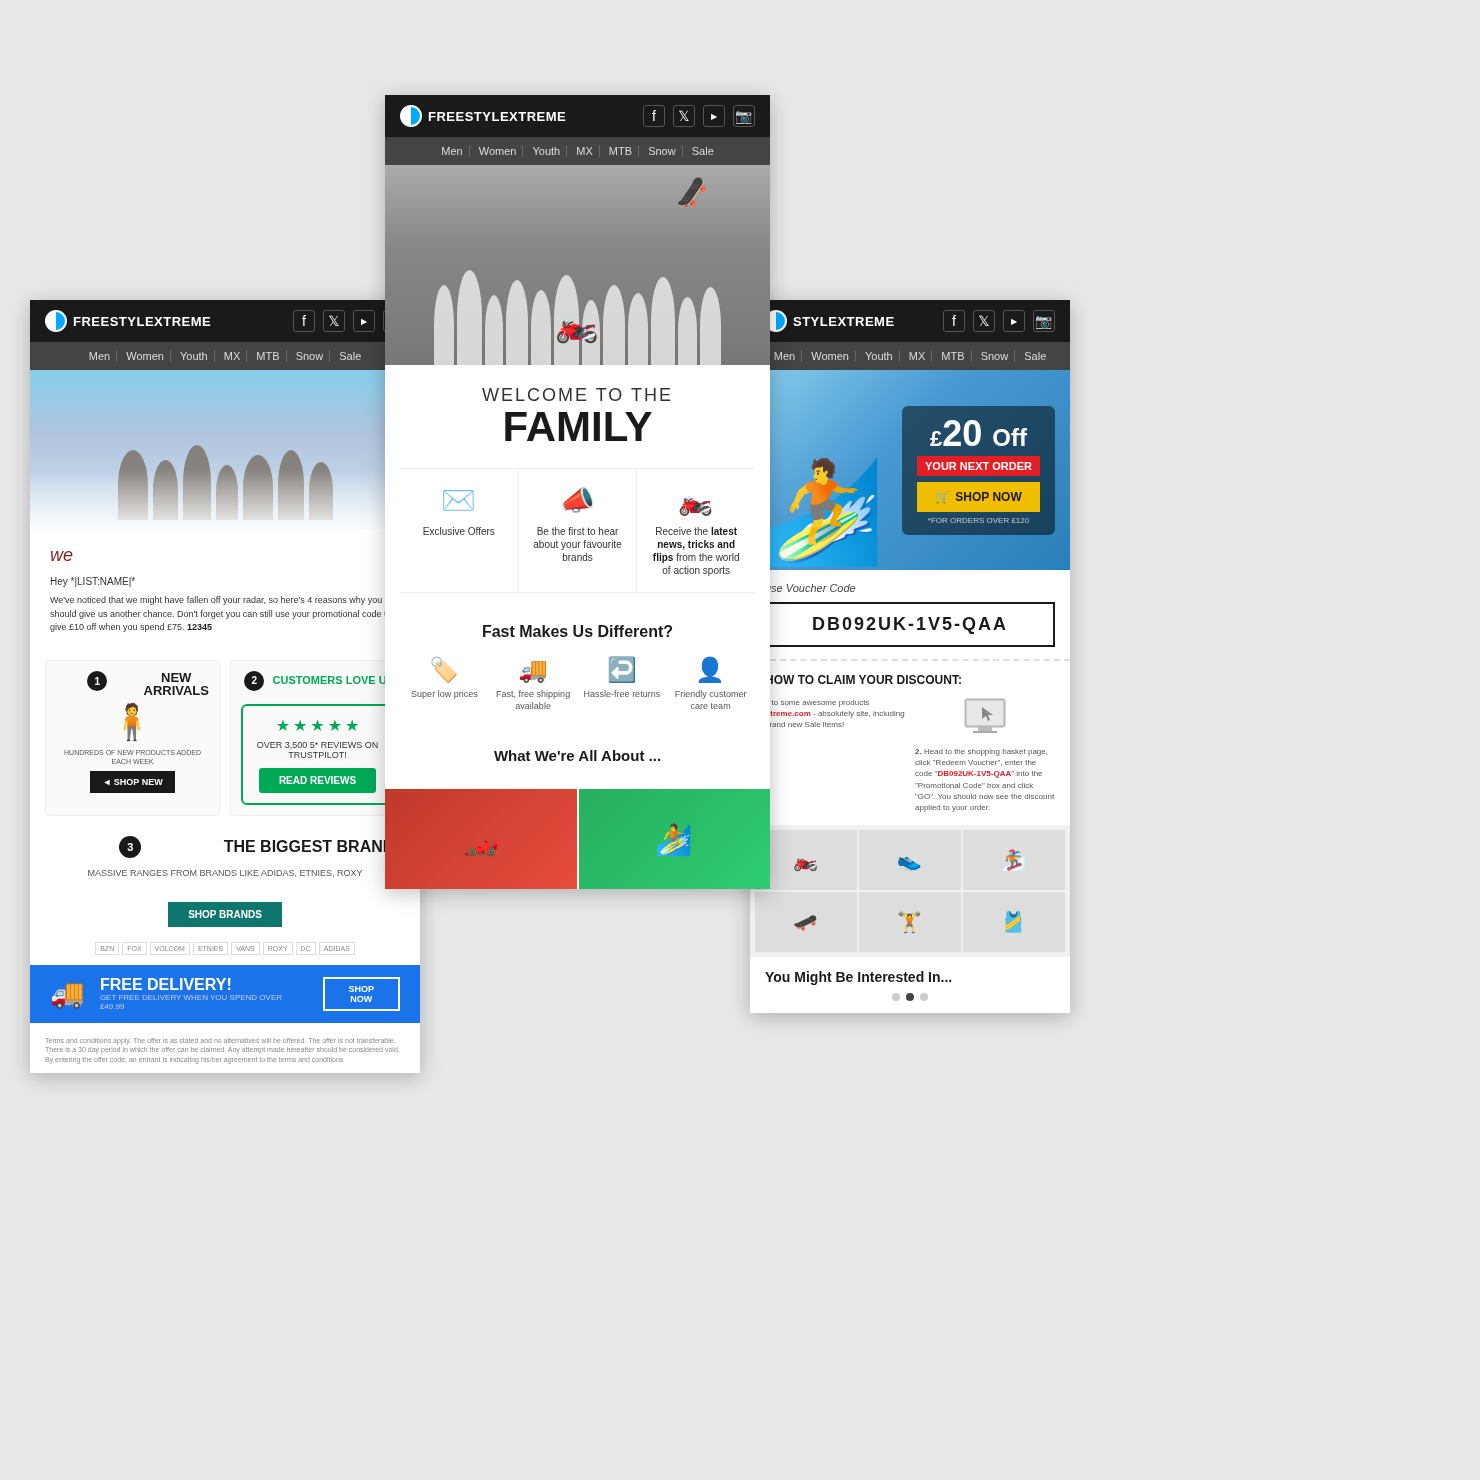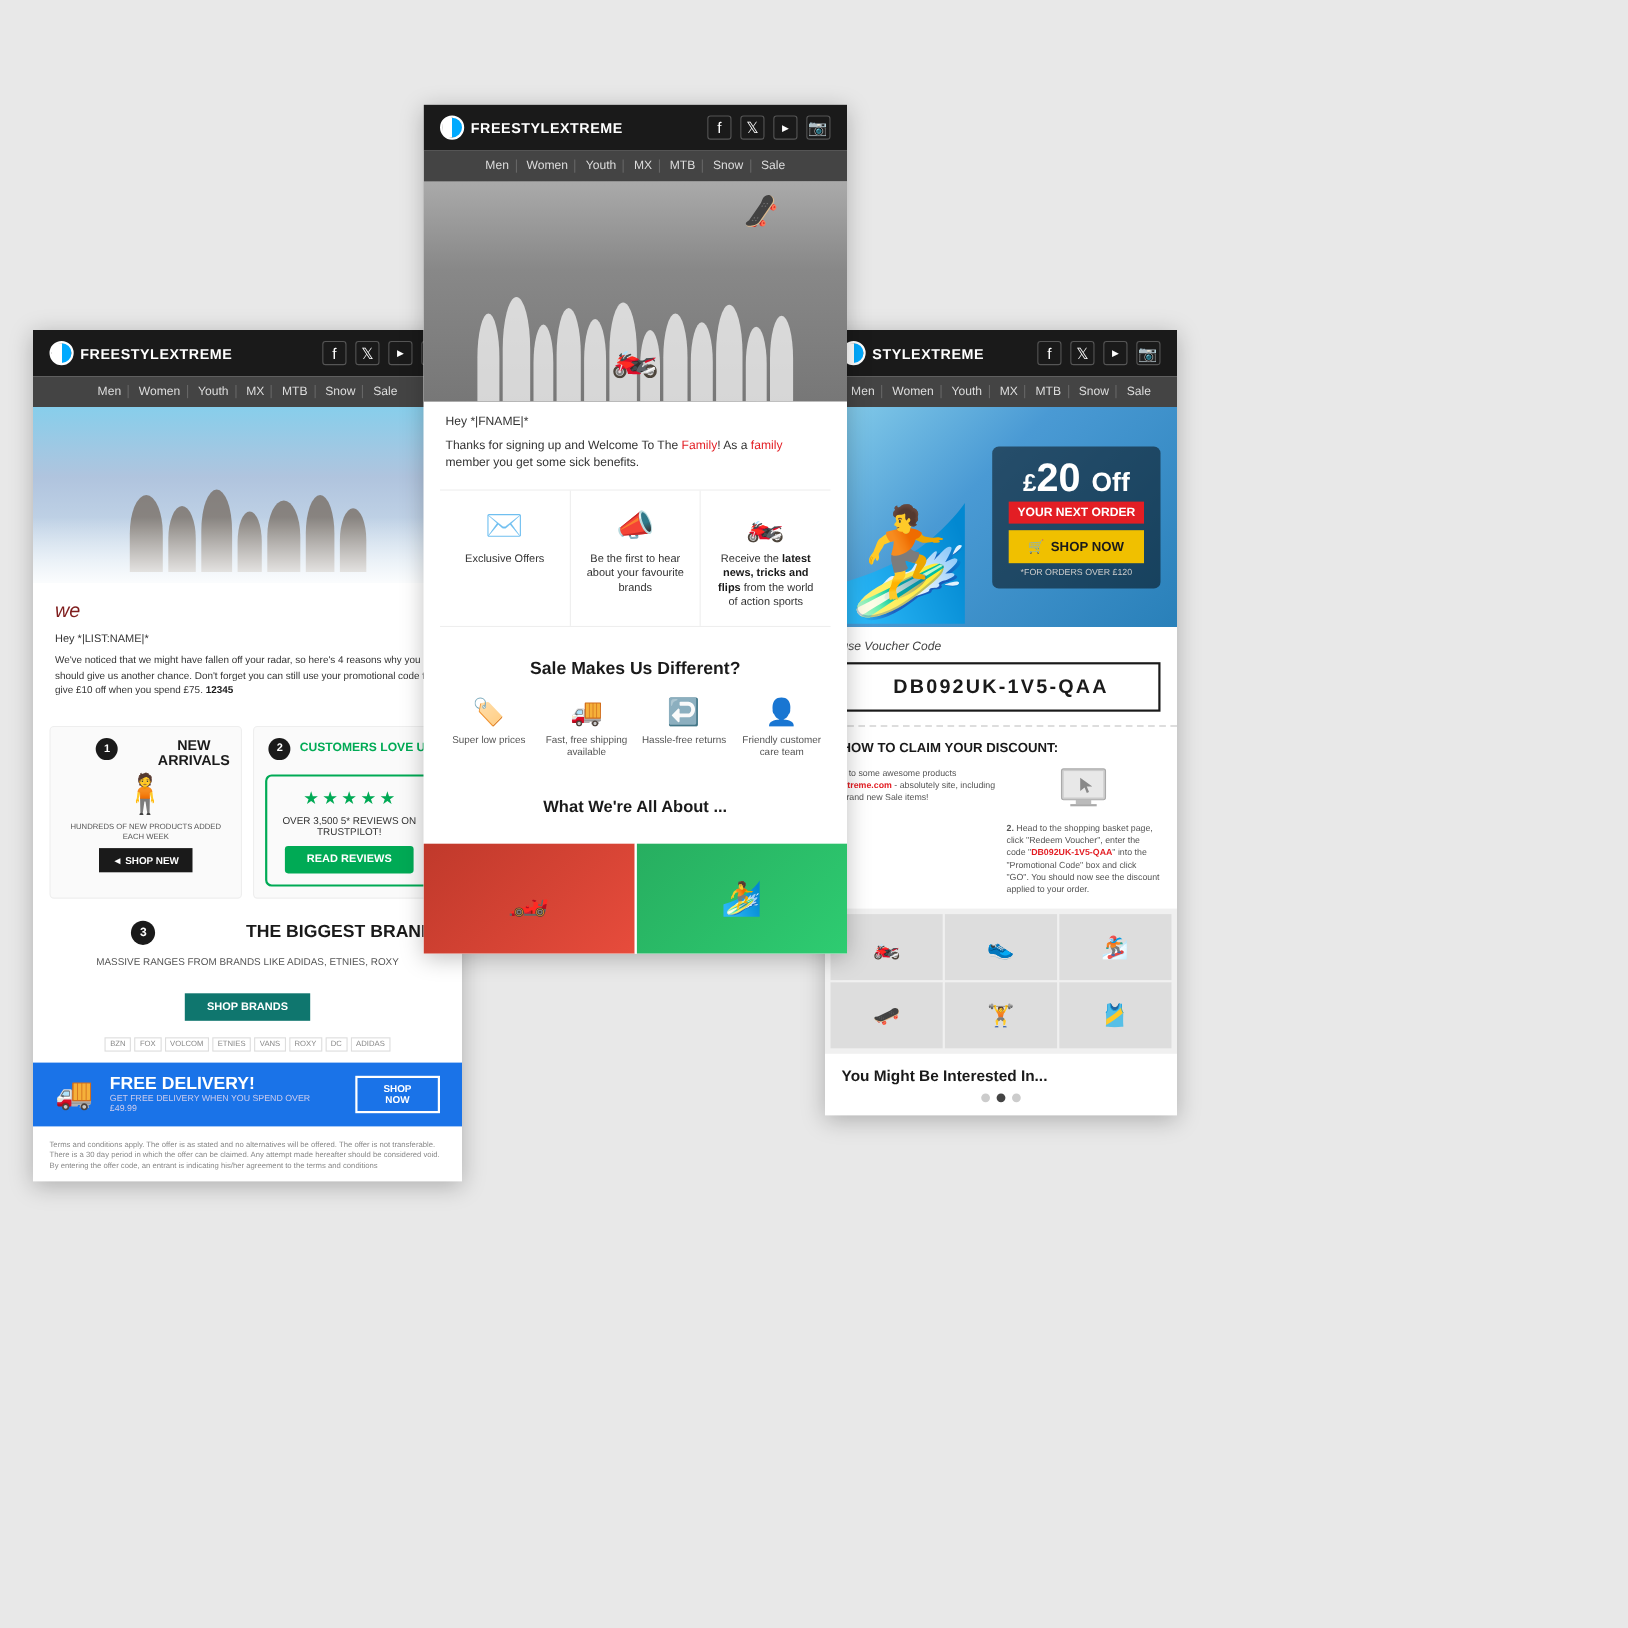--- a/index.html
+++ b/index.html
@@ -665,43 +665,43 @@
         <div class="person-silhouette" style="width:22px;height:80px;"></div>
         <div class="person-silhouette" style="width:20px;height:72px;"></div>
         <div class="person-silhouette" style="width:24px;height:88px;"></div>
         <div class="person-silhouette" style="width:19px;height:68px;"></div>
         <div class="person-silhouette" style="width:21px;height:78px;"></div>
       </div>
       <div class="motorbike-center">🏍️</div>
     </div>
   </div>
 
-
-  <div class="welcome-body-text">
-    <div style="margin-bottom:5px;">Hey *|FNAME|*</div>
-    <div>Thanks for signing up and Welcome To The <span>Family</span>! As a <span>family</span> member you get some sick benefits.</div>
-  </div>
+  <div class="welcome-text-section">
+    <div class="welcome-title-small">WELCOME TO THE</div>
+    <div class="welcome-title-big">FAMILY</div>
+  </div>
+
 
   <div class="benefits-row">
     <div class="benefit-item">
       <span class="benefit-icon">✉️</span>
       <div class="benefit-text">Exclusive Offers</div>
     </div>
     <div class="benefit-item">
       <span class="benefit-icon">📣</span>
       <div class="benefit-text">Be the first to hear about your favourite brands</div>
     </div>
     <div class="benefit-item">
       <span class="benefit-icon">🏍️</span>
       <div class="benefit-text">Receive the <strong>latest news, tricks and flips</strong> from the world of action sports</div>
     </div>
   </div>
 
   <div class="whats-different">
-    <div class="section-heading">Sale Makes Us Different?</div>
+    <div class="section-heading">Fast Makes Us Different?</div>
     <div class="diff-row">
       <div class="diff-item">
         <div class="diff-icon">🏷️</div>
         <div class="diff-label">Super low prices</div>
       </div>
       <div class="diff-item">
         <div class="diff-icon">🚚</div>
         <div class="diff-label">Fast, free shipping available</div>
       </div>
       <div class="diff-item">

